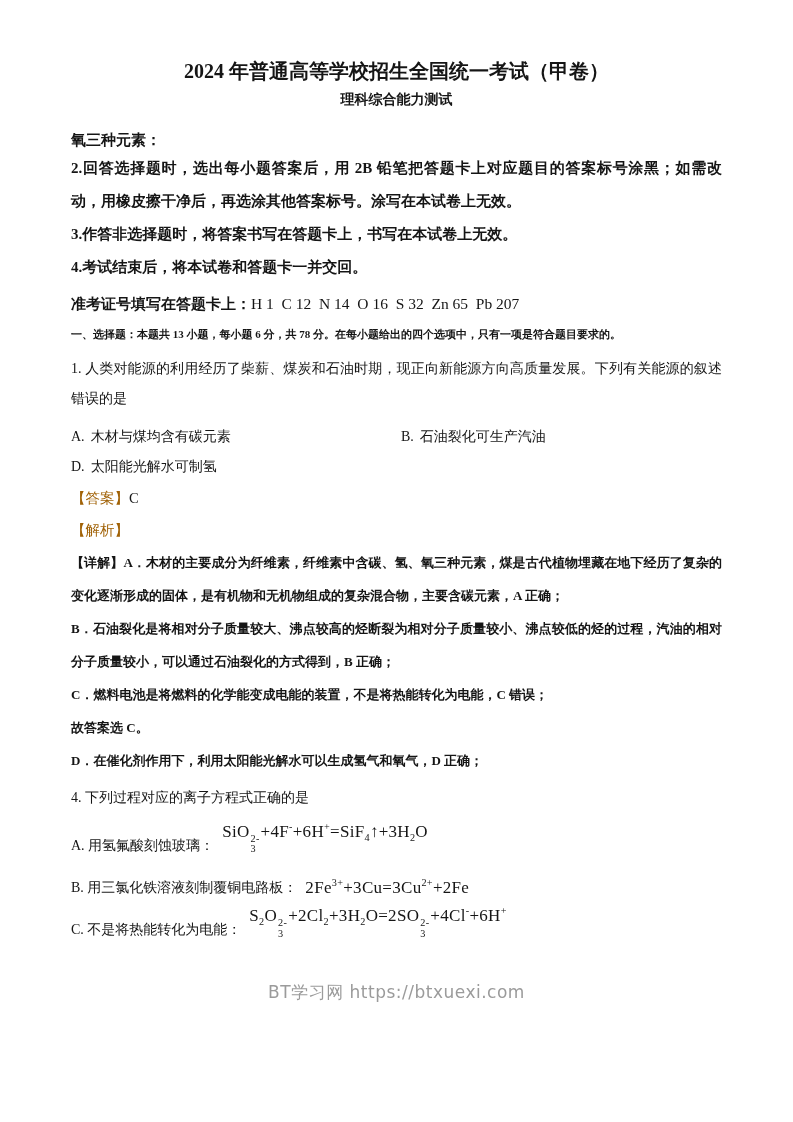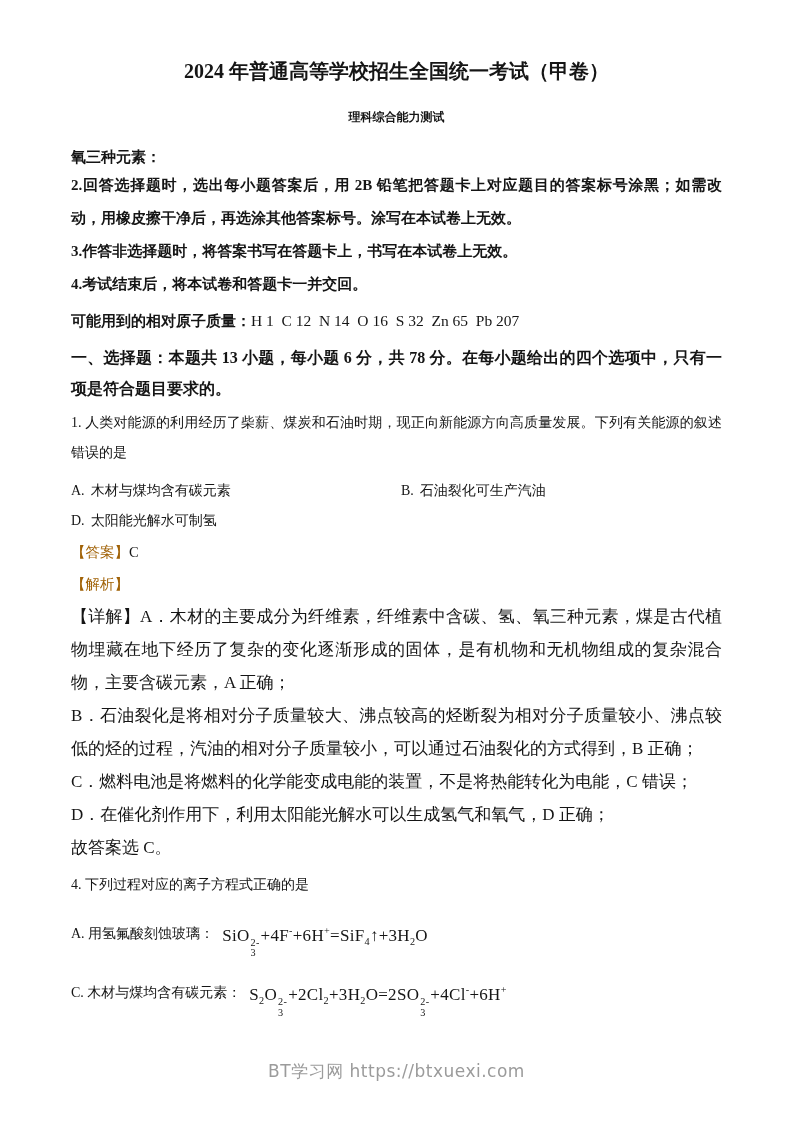--- a/index.html
+++ b/index.html
@@ -3,35 +3,35 @@
 <meta charset="utf-8">
 <style>
   html,body{margin:0;padding:0;}
   body{
     width:793px;height:1122px;overflow:hidden;background:#ffffff;
     font-family:"Liberation Serif","DejaVu Serif",serif;color:#151515;
   }
   .page{box-sizing:border-box;width:793px;height:1122px;padding:58px 71px 4px;}
   p{margin:0;}
   .doc-title{text-align:center;font-size:20px;font-weight:bold;line-height:27px;}
-  .doc-subtitle{text-align:center;font-size:12px;font-weight:bold;line-height:26px;margin-top:19px;}
+  .doc-subtitle{text-align:center;font-size:14px;font-weight:bold;line-height:26px;margin-top:2px;}
   .notice-heading{font-size:15px;font-weight:bold;line-height:24px;margin-top:15px;}
   .notice-item{font-size:15px;font-weight:bold;line-height:33px;text-align:justify;}
   .atomic-line{margin-top:5px;font-size:15px;line-height:30px;}
   .atomic-label{font-weight:bold;}
   .atomic-values{white-space:pre-wrap;font-size:15.5px;text-align:right;}
-  .section-heading{font-size:16px;font-weight:bold;line-height:31px;text-align:justify;margin-top:6px;}
+  .section-heading{font-size:11px;font-weight:bold;line-height:31px;text-align:justify;}
   .stem{font-size:14px;line-height:30px;text-align:justify;margin-top:4px;}
   .opts-grid{display:grid;grid-template-columns:330px 1fr;font-size:14px;line-height:30px;margin-top:8px;}
   .opt-label{margin-right:6px;}
   .ans-line{font-size:14.5px;line-height:32px;}
   .blue{color:#a16207;}
-  .detail-p{font-size:17px;line-height:33px;text-align:justify;}
+  .detail-p{font-size:13px;line-height:33px;text-align:justify;font-weight:bold;}
   .q2-stem{font-size:14px;line-height:30px;margin-top:6px;}
-  .q2-opt{display:flex;align-items:flex-start;font-size:14px;margin-top:25px;min-height:34px;}
+  .q2-opt{display:flex;align-items:flex-end;font-size:14px;margin-top:8px;min-height:34px;}
   .formula{font-size:17px;margin-left:8px;white-space:nowrap;letter-spacing:0.3px;}
   .formula sub,.formula sup{font-size:0.6em;}
   .subsup{display:inline-flex;flex-direction:column;align-items:flex-start;
           vertical-align:-0.5em;line-height:1.05;font-size:0.6em;margin:0 1px;}
   .footer{margin-top:42px;text-align:center;
           font-family:"DejaVu Sans","Liberation Sans",sans-serif;
           font-size:17px;color:#9b9b9b;letter-spacing:0.5px;}
 </style>
 </head>
 <body>
@@ -40,21 +40,21 @@
 
   <p class="doc-title">2024 年普通高等学校招生全国统一考试（甲卷）</p>
   <p class="doc-subtitle">理科综合能力测试</p>
 
   <p class="notice-heading">氧三种元素：</p>
   <p class="notice-item">2.回答选择题时，选出每小题答案后，用 2B 铅笔把答题卡上对应题目的答案标号涂黑；如需改动，用橡皮擦干净后，再选涂其他答案标号。涂写在本试卷上无效。</p>
   <p class="notice-item">3.作答非选择题时，将答案书写在答题卡上，书写在本试卷上无效。</p>
   <p class="notice-item">4.考试结束后，将本试卷和答题卡一并交回。</p>
 
   <p class="atomic-line">
-    <span class="atomic-label">可能用到的相对原子质量：</span><span class="atomic-values">H 1  C 12  N 14  O 16  S 32  Zn 65  Pb 207</span>
+    <span class="atomic-label">准考证号填写在答题卡上：</span><span class="atomic-values">H 1  C 12  N 14  O 16  S 32  Zn 65  Pb 207</span>
   </p>
 
   <p class="section-heading">一、选择题：本题共 13 小题，每小题 6 分，共 78 分。在每小题给出的四个选项中，只有一项是符合题目要求的。</p>
 
   <p class="stem">1. 人类对能源的利用经历了柴薪、煤炭和石油时期，现正向新能源方向高质量发展。下列有关能源的叙述错误的是</p>
 
   <div class="opts-grid">
     <div>
       <span class="opt-label">A.</span><span>木材与煤均含有碳元素</span>
     </div>
@@ -71,34 +71,38 @@
   </p>
   <p class="ans-line">
     <span class="blue">【解析】</span>
   </p>
 
   <p class="detail-p">
     <span>【详解】</span><span>A．木材的主要成分为纤维素，纤维素中含碳、氢、氧三种元素，煤是古代植物埋藏在地下经历了复杂的变化逐渐形成的固体，是有机物和无机物组成的复杂混合物，主要含碳元素，A 正确；</span>
   </p>
   <p class="detail-p">B．石油裂化是将相对分子质量较大、沸点较高的烃断裂为相对分子质量较小、沸点较低的烃的过程，汽油的相对分子质量较小，可以通过石油裂化的方式得到，B 正确；</p>
   <p class="detail-p">C．燃料电池是将燃料的化学能变成电能的装置，不是将热能转化为电能，C 错误；</p>
+  <p class="detail-p">故答案选 C。</p>
   <p class="detail-p">D．在催化剂作用下，利用太阳能光解水可以生成氢气和氧气，D 正确；</p>
-  <p class="detail-p">故答案选 C。</p>
 
   <p class="q2-stem">4. 下列过程对应的离子方程式正确的是</p>
 
   <div class="q2-opt">
     <span>A. 用氢氟酸刻蚀玻璃：</span>
     <span class="formula">SiO<span class="subsup">
           <span>2-</span>
           <span>3</span>
         </span>+4F<sup>-</sup>+6H<sup>+</sup>=SiF<sub>4</sub>↑+3H<sub>2</sub>O</span>
   </div>
   <div class="q2-opt">
-    <span>C. 木材与煤均含有碳元素：</span>
+    <span>B. 用三氯化铁溶液刻制覆铜电路板：</span>
+    <span class="formula">2Fe<sup>3+</sup>+3Cu=3Cu<sup>2+</sup>+2Fe</span>
+  </div>
+  <div class="q2-opt">
+    <span>C. 不是将热能转化为电能：</span>
     <span class="formula">S<sub>2</sub>O<span class="subsup">
           <span>2-</span>
           <span>3</span>
         </span>+2Cl<sub>2</sub>+3H<sub>2</sub>O=2SO<span class="subsup">
           <span>2-</span>
           <span>3</span>
         </span>+4Cl<sup>-</sup>+6H<sup>+</sup></span>
   </div>
 
   <p class="footer">BT学习网 https://btxuexi.com</p>

